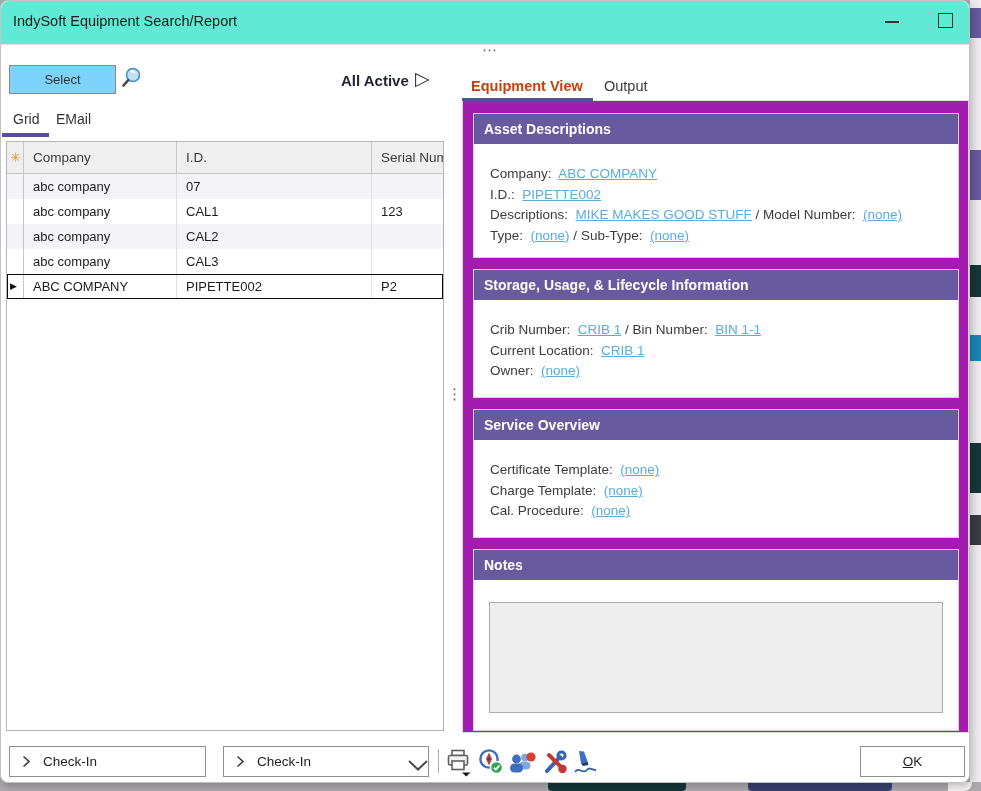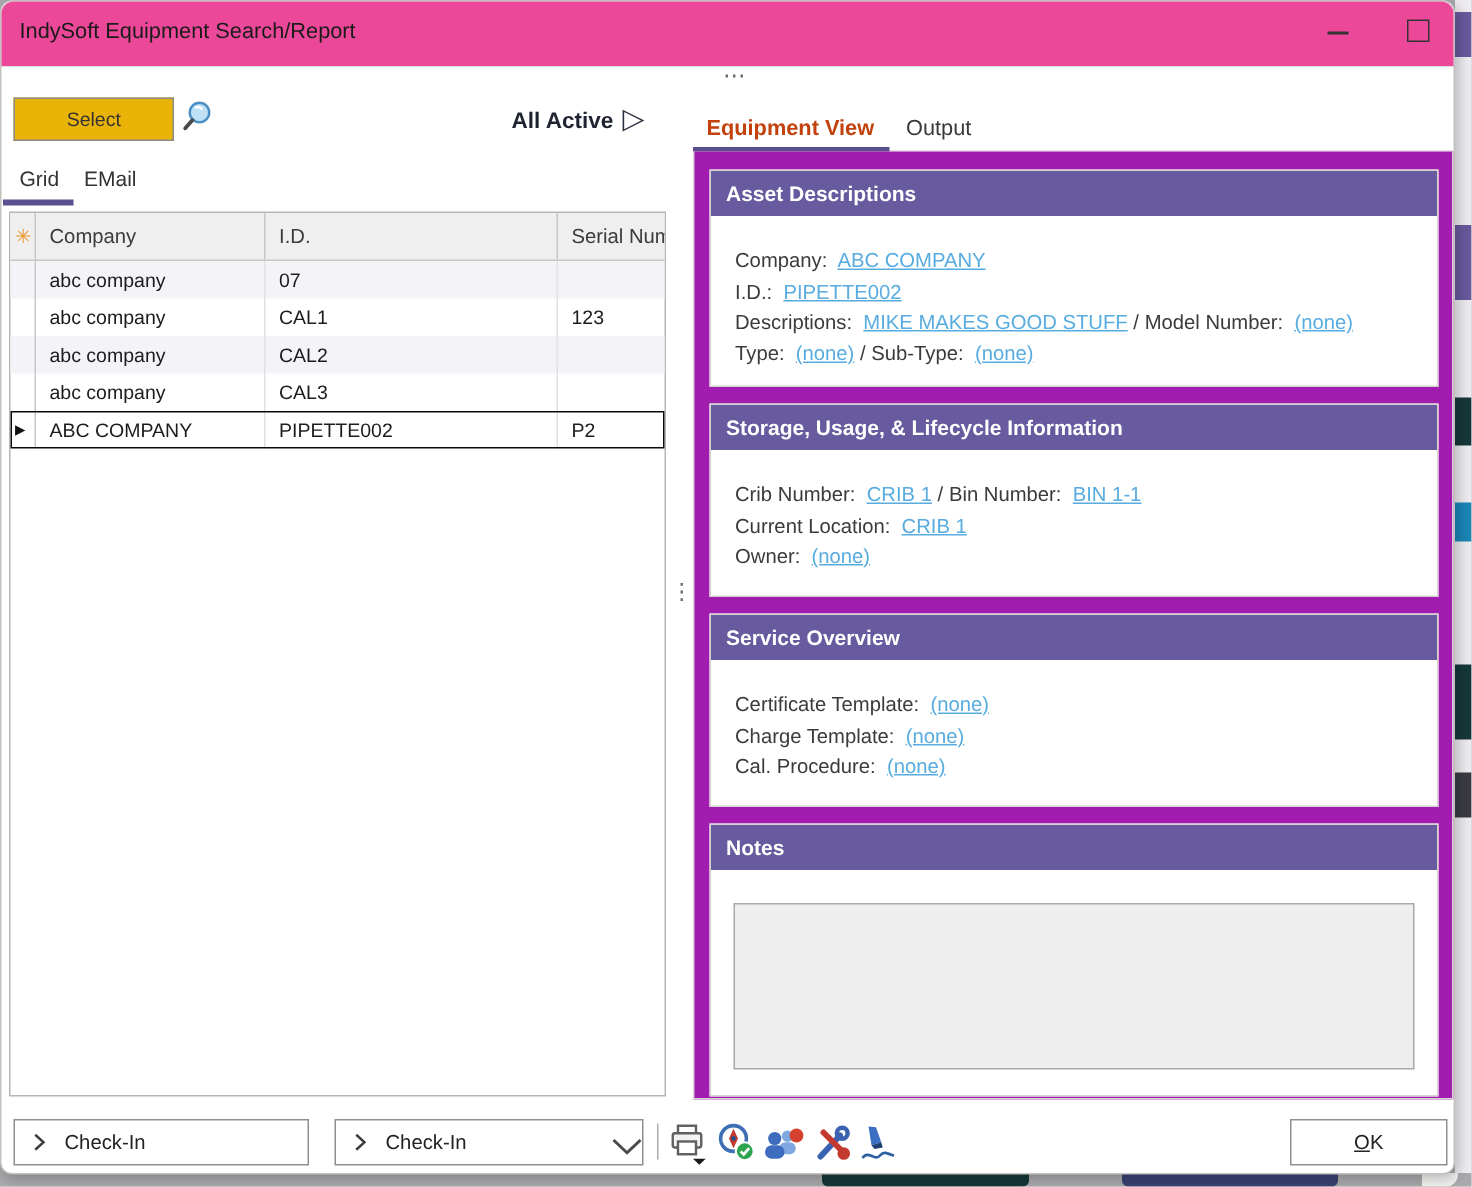--- a/index.html
+++ b/index.html
@@ -16,30 +16,30 @@
   .seg-teal2   { top:443px; height:50px; background:#16383A; }
   .seg-dark1   { top:515px; height:30px; background:#3B3B44; }
   .bg-bottom { position:absolute; left:0; bottom:0; width:981px; height:9px; background:#ACAAAE; }
   .bb-teal { position:absolute; left:548px; top:0; width:138px; height:9px; background:#16383A; border-radius:0 0 4px 4px; }
   .bb-navy { position:absolute; left:748px; top:0; width:144px; height:9px; background:#3A4272; border-radius:0 0 4px 4px; }
   .bb-white{ position:absolute; left:948px; top:0; width:24px; height:9px; background:#F6F5F4; border-radius:0 0 8px 0; }
 
   
   .window { position:absolute; left:0; top:0; width:970px; height:783px; background:#FFFFFF;
             border:1px solid #C4C2C0; border-radius:8px; box-shadow:2px 3px 10px rgba(0,0,0,.25); }
-  .titlebar { position:absolute; left:0; top:0; width:100%; height:44px; background:#ec4899;
+  .titlebar { position:absolute; left:0; top:0; width:100%; height:44px; background:#5eead4;
               border-bottom:1px solid #E3E1DF; border-radius:8px 8px 0 0; }
   .title { position:absolute; left:12px; top:12px; font-size:14.5px; color:#1B1B1B; }
   .min-btn { position:absolute; left:878px; top:6px; width:28px; height:28px; cursor:pointer; }
   .min-glyph { position:absolute; left:6px; top:14px; width:14px; height:2px; background:#333; font-size:0; overflow:hidden; }
   .max-btn { position:absolute; left:930px; top:5px; width:30px; height:30px; cursor:pointer; }
   .max-glyph { position:absolute; left:7px; top:7px; width:15px; height:15px; border:1.4px solid #333; }
 
   
-  .select-btn { position:absolute; left:8px; top:64px; width:107px; height:29px; background:#eab308;
+  .select-btn { position:absolute; left:8px; top:64px; width:107px; height:29px; background:#7dd3fc;
                 border:1px solid #8A8A8A; font-size:13px; color:#333; text-align:center; line-height:27px; cursor:pointer; }
   .search-icon { position:absolute; left:118px; top:64px; width:26px; height:28px; cursor:pointer; }
   .scope-label { position:absolute; left:340px; top:71px; width:72px; font-weight:bold; font-size:15px; color:#1F2430; cursor:pointer; }
   .scope-arrow { position:absolute; left:414px; top:66px; font-size:19px; color:#2B3140; cursor:pointer; }
 
   
   .ltab { position:absolute; top:110px; font-size:14px; color:#333; cursor:pointer; }
   .ltab-grid { left:12px; }
   .ltab-email { left:55px; }
   .ltab-underline { position:absolute; left:1px; top:132px; width:47px; height:4px; background:#5B4F8F; }

